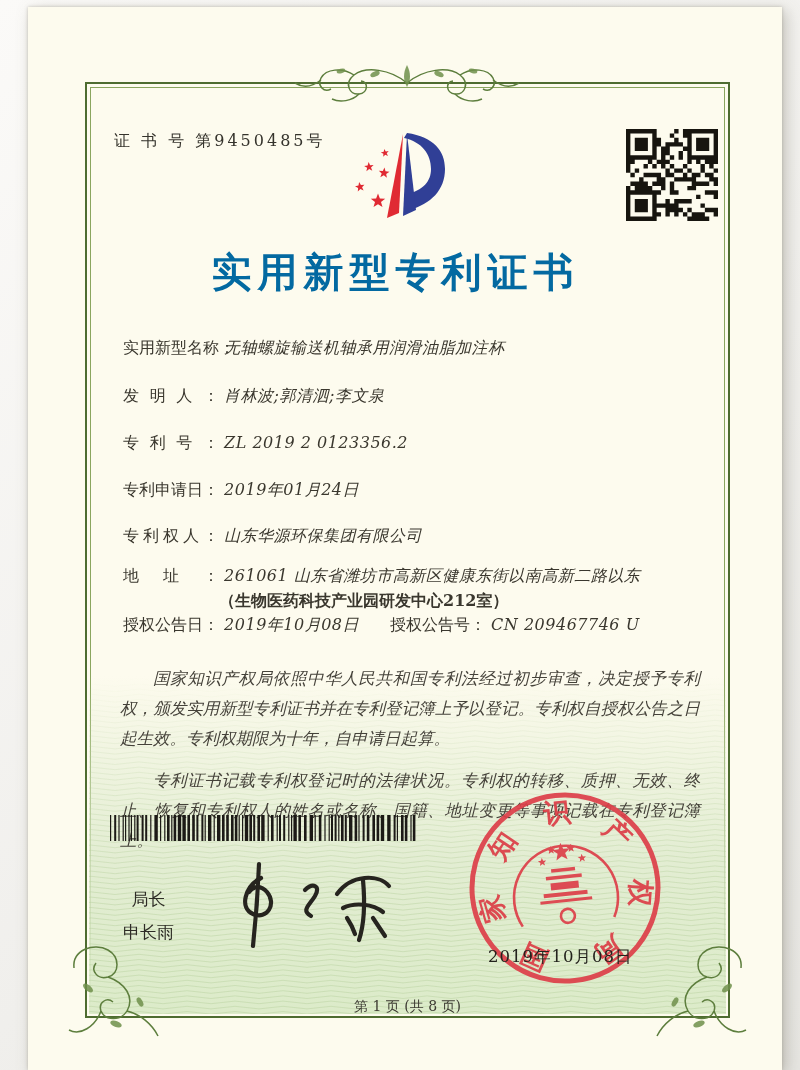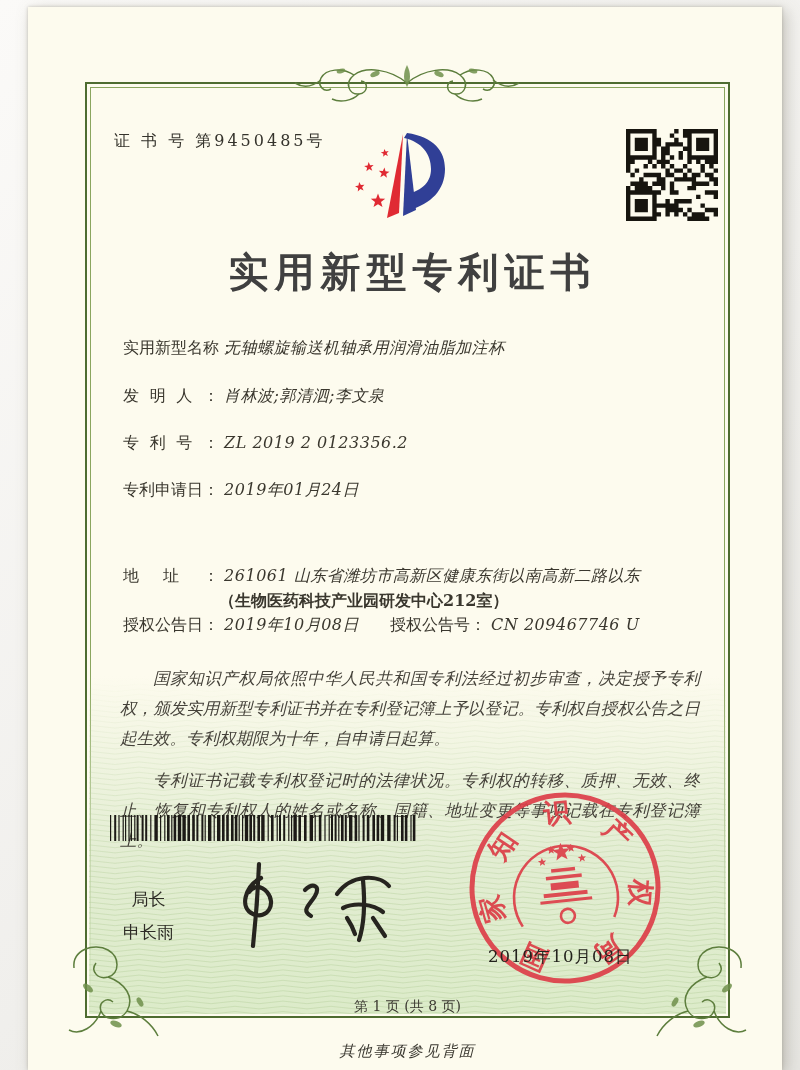--- a/index.html
+++ b/index.html
@@ -29,22 +29,22 @@
     mask-image:linear-gradient(180deg,transparent 0%,rgba(0,0,0,.5) 30%,#000 65%);}
   #waves path{fill:none;stroke:#b7d19e;stroke-width:.8;opacity:.6;}
   .ornament{position:absolute;z-index:3;}
   .ornament path{fill:none;stroke:#5d7e3d;stroke-width:1.5;}
   .ornament .fl{fill:#6f8f4a;stroke:none;opacity:.85;}
   
   .cert-no{position:absolute;left:78px;top:124px;z-index:2;font-size:16px;letter-spacing:3px;color:#35332c;margin-left:8px;}
   .logo{position:absolute;left:324px;top:120px;width:96px;height:104px;z-index:2;}
   .qr{position:absolute;left:598px;top:122px;width:92px;height:92px;z-index:2;}
   .title{
-    position:absolute;left:62px;top:238px;width:645px;z-index:2;text-align:center;
-    font-size:40px;font-weight:bold;letter-spacing:6px;color:#404040;
+    position:absolute;left:45px;top:238px;width:645px;z-index:2;text-align:center;
+    font-size:40px;font-weight:bold;letter-spacing:6px;color:#0369a1;
   }
   
   .field{position:absolute;left:95px;z-index:2;font-size:16px;color:#3a372e;white-space:nowrap;}
   .flabel{display:inline-block;width:96px;text-align:justify;text-align-last:justify;vertical-align:top;}
   .fvalue{display:inline-block;letter-spacing:.5px;font-style:italic;}
   .addr2{position:absolute;left:191px;z-index:2;font-size:16px;color:#3a372e;font-weight:bold;}
   .grant-no{position:absolute;left:362px;z-index:2;font-size:16px;color:#3a372e;white-space:nowrap;}
   
   .paras{position:absolute;left:80px;top:645px;width:604px;z-index:2;
     font-size:16.5px;line-height:30px;color:#45423a;font-style:italic;text-align:justify;}
@@ -200,20 +200,24 @@
     <span class="flabel">发明人：</span>
     <span class="fvalue">肖林波;郭清泗;李文泉</span>
   </div>
   <div class="field" style="top:426px">
     <span class="flabel">专利号：</span>
     <span class="fvalue">ZL 2019 2 0123356.2</span>
   </div>
   <div class="field" style="top:473px">
     <span class="flabel">专利申请日：</span>
     <span class="fvalue">2019年01月24日</span>
+  </div>
+  <div class="field" style="top:519px">
+    <span class="flabel">专利权人：</span>
+    <span class="fvalue">山东华源环保集团有限公司</span>
   </div>
   <div class="field" style="top:559px">
     <span class="flabel">地址：</span>
     <span class="fvalue">261061 山东省潍坊市高新区健康东街以南高新二路以东</span>
   </div>
   <div class="addr2" style="top:584px">（生物医药科技产业园研发中心212室）</div>
   <div class="field" style="top:608px">
     <span class="flabel">授权公告日：</span>
     <span class="fvalue">2019年10月08日</span>
   </div>
@@ -344,15 +348,14 @@
         <text x="41.3" y="50.4" transform="rotate(-50.0 41.3 50.4)">知</text>
         <text x="98.0" y="24.0" transform="rotate(0.0 98.0 24.0)">识</text>
         <text x="154.7" y="50.4" transform="rotate(50.0 154.7 50.4)">产</text>
         <text x="170.9" y="110.8" transform="rotate(100.0 170.9 110.8)">权</text>
         <text x="135.0" y="162.1" transform="rotate(150.0 135.0 162.1)">局</text>
       </g>
   </svg>
   <div class="seal-date">2019年10月08日</div>
 
   <div class="page-ind">第 1 页 (共 8 页)</div>
-  <div class="back-note">其他事项参见背面</div>
 
 </div>
 
 </body></html>

